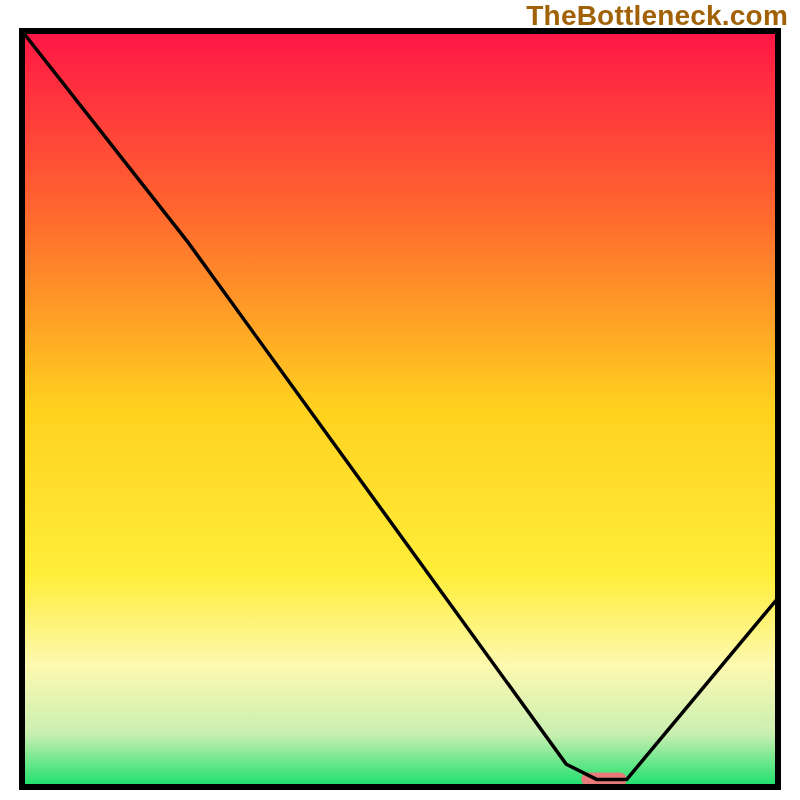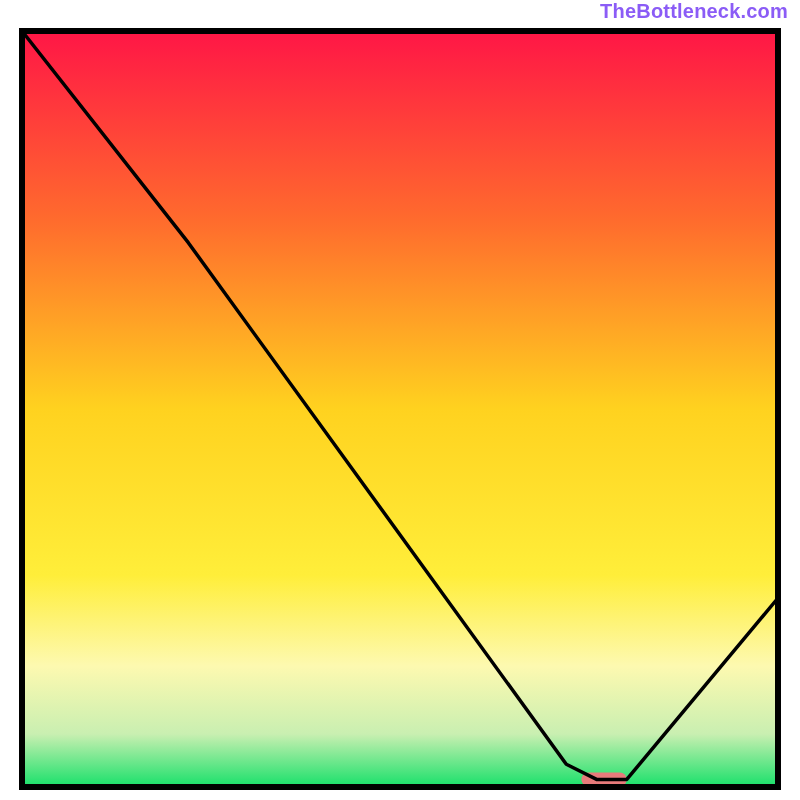--- a/index.html
+++ b/index.html
@@ -12,23 +12,23 @@
   }
   .container {
     position: relative;
     width: 800px;
     height: 800px;
   }
   .watermark {
     position: absolute;
     top: 0;
     right: 12px;
-    font-size: 20px;
+    font-size: 28px;
     font-weight: bold;
-    color: #8b5cf6;
+    color: #a16207;
     letter-spacing: 0.2px;
     user-select: none;
   }
   .chart {
     position: absolute;
     left: 19px;
     top: 28px;
     width: 762px;
     height: 762px;
   }

